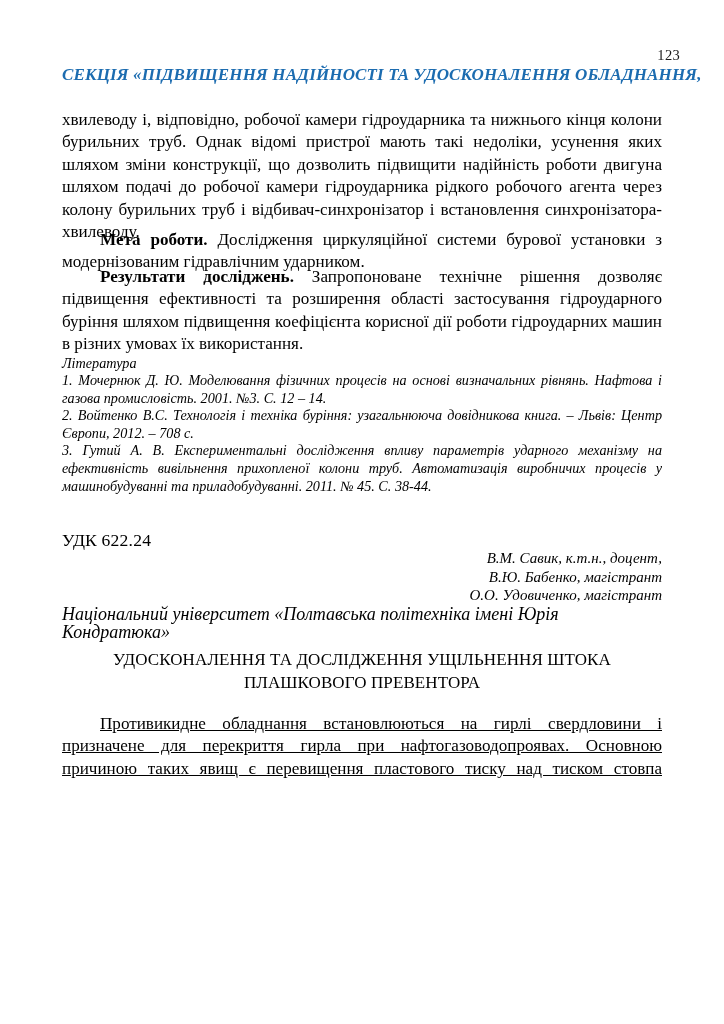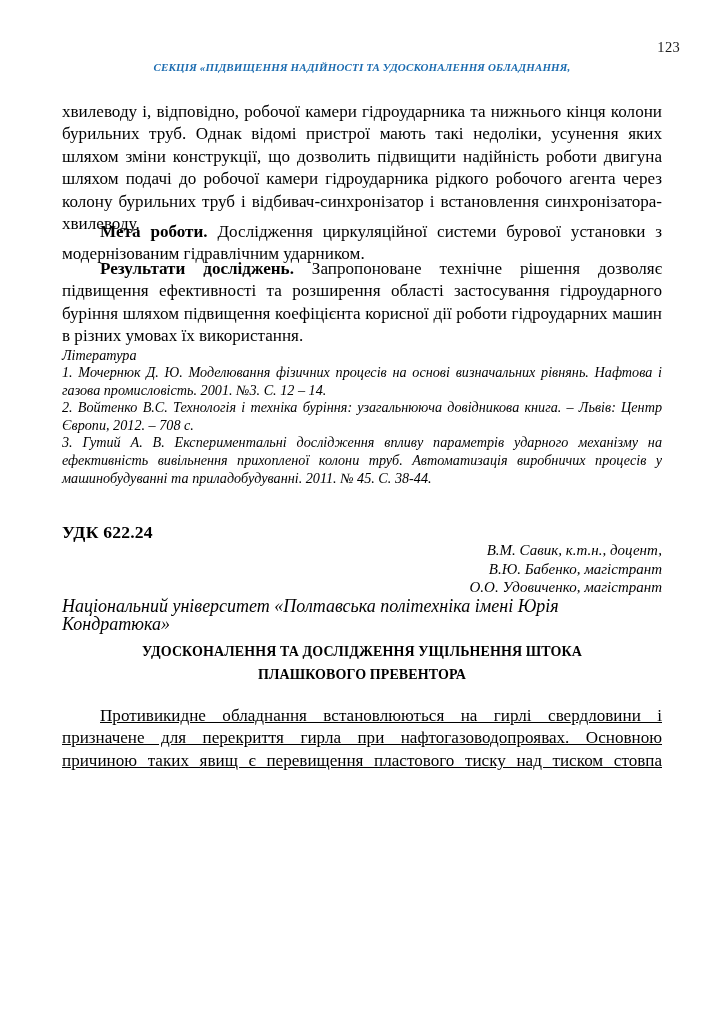--- a/index.html
+++ b/index.html
@@ -7,21 +7,21 @@
     margin: 0;
     padding: 0;
     background: #ffffff;
   }
 
   .page {
     position: relative;
     width: 724px;
     height: 776px;
     background: #ffffff;
-    margin: 0 auto;
+    margin: 8px auto;
     overflow: hidden;
     font-family: "Liberation Serif", "DejaVu Serif", serif;
     color: #000000;
   }
 
   
   .folio {
     position: absolute;
     top: 40px;
     right: 44px;
@@ -33,21 +33,21 @@
 
   .section-head {
     position: absolute;
     top: 60px;
     left: 62px;
     right: 62px;
     text-align: center;
     color: #1c6cb0;
     font-weight: bold;
     font-style: italic;
-    font-size: 11px;
+    font-size: 17px;
     line-height: 14.5px;
     letter-spacing: 0.15px;
   }
   .section-head .ln { display: block; white-space: nowrap; }
 
   
   .col {
     position: absolute;
     left: 62px;
     width: 600px;
@@ -81,21 +81,21 @@
     margin: 0;
     text-align: justify;
     font-style: italic;
     font-size: 14.2px;
     line-height: 17.6px;
   }
 
   
   .udk {
     margin: 0;
-    font-weight: bold;
+    font-weight: normal;
     font-size: 17.6px;
     line-height: 22px;
     letter-spacing: 0.2px;
   }
   p.author {
     margin: 0;
     text-align: right;
     font-style: italic;
     font-size: 15px;
     line-height: 18.6px;
@@ -104,22 +104,22 @@
     margin: 0;
     font-style: italic;
     font-size: 18px;
     line-height: 18.6px;
   }
 
   
   .art-title {
     margin: 0;
     text-align: center;
-    font-weight: bold;
-    font-size: 14px;
+    font-weight: normal;
+    font-size: 17px;
     line-height: 22.5px;
     letter-spacing: 0.1px;
   }
   .art-title .ln { display: block; }
 </style>
 </head>
 <body>
 
 <div class="page">
 

